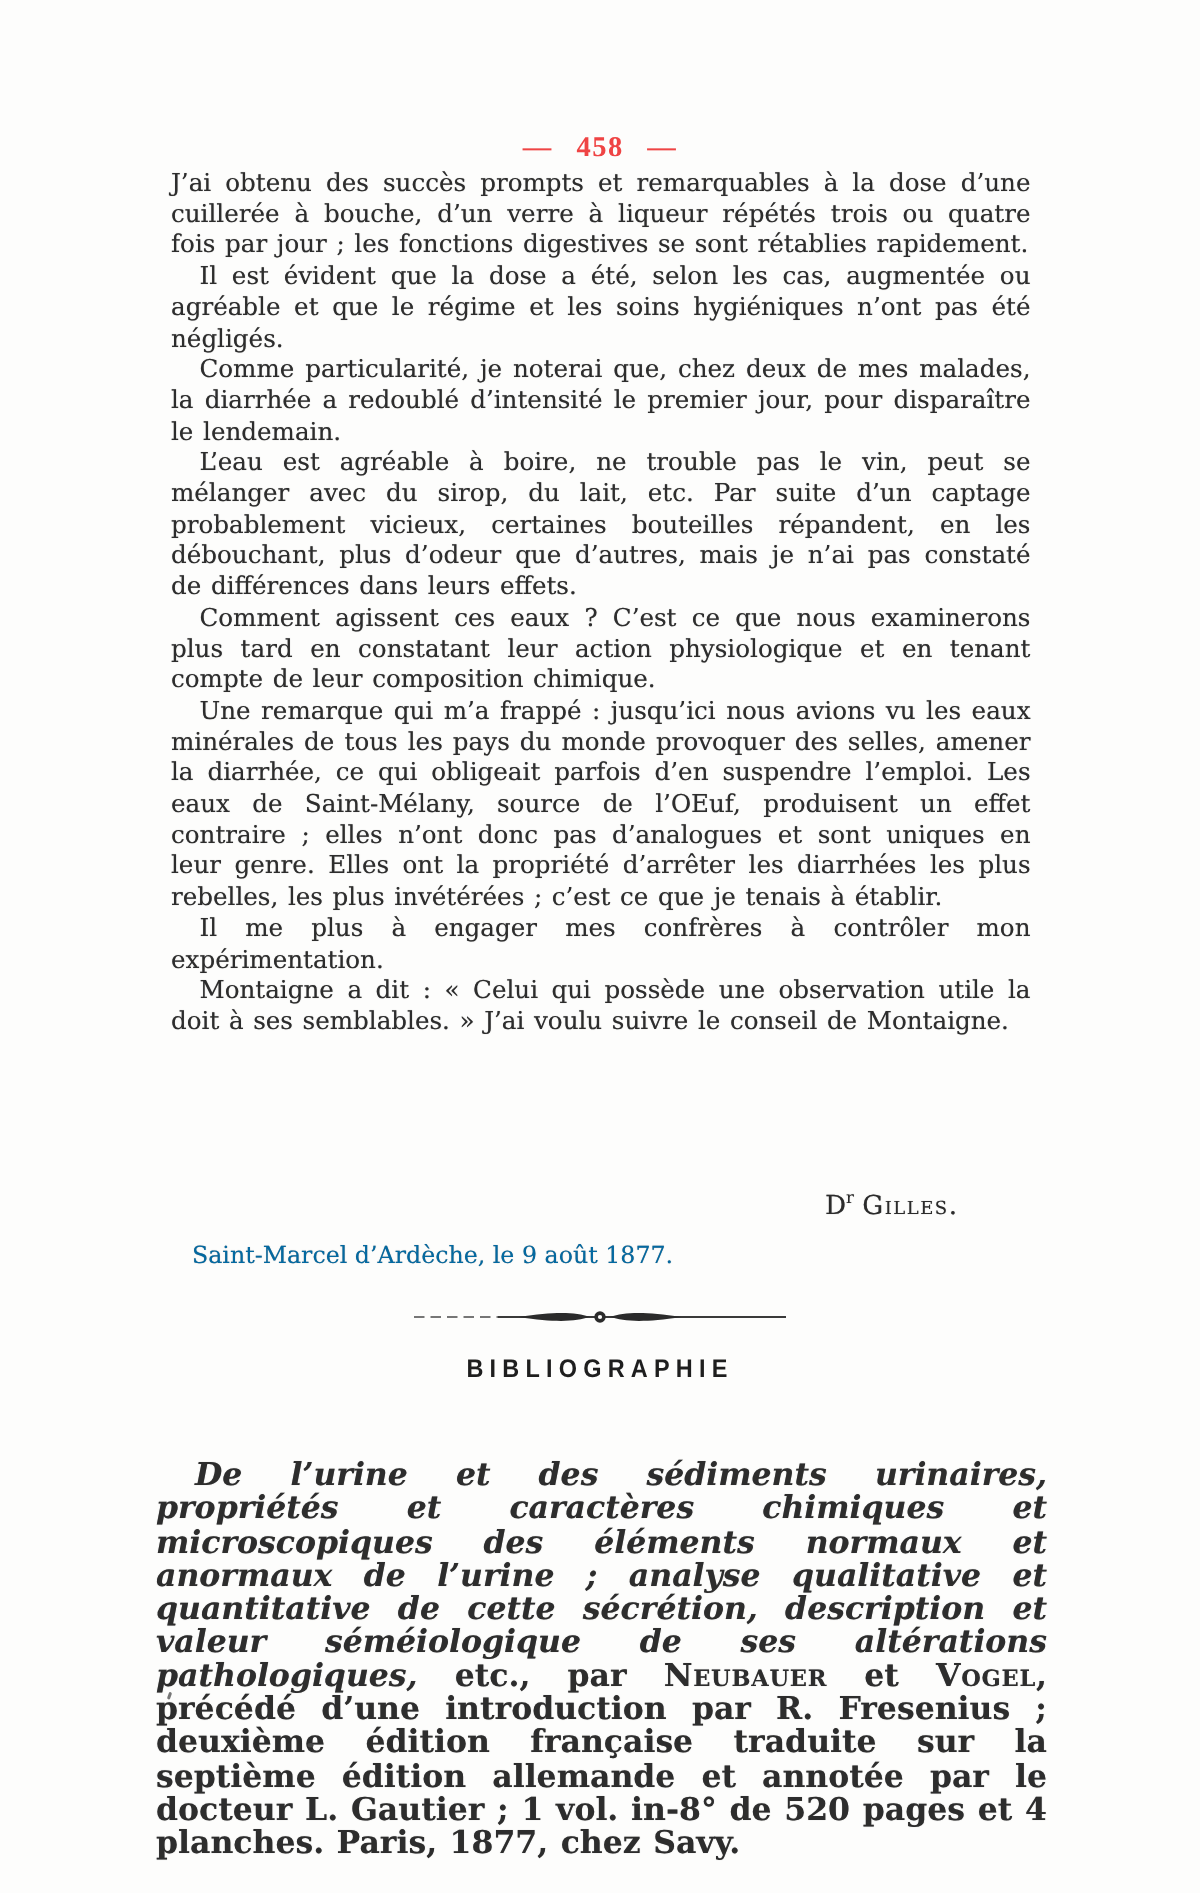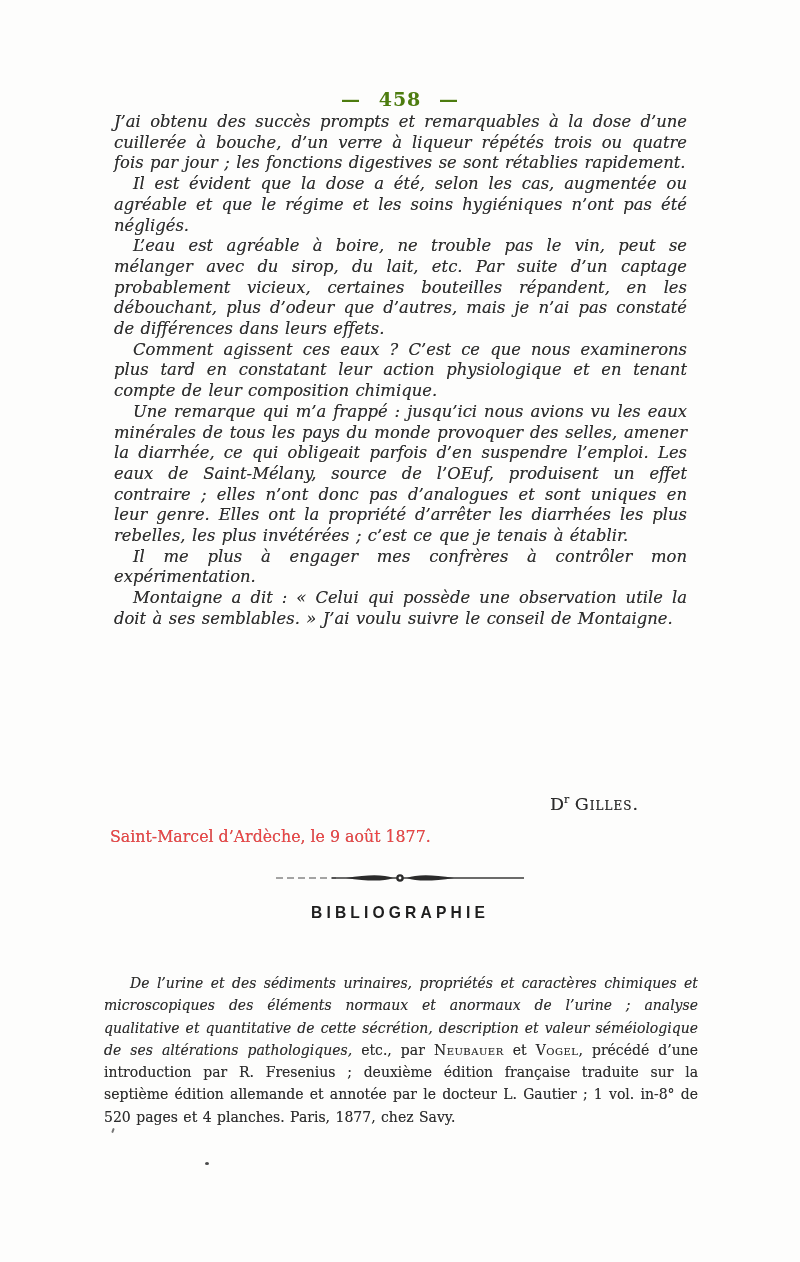--- a/index.html
+++ b/index.html
@@ -10,65 +10,67 @@
     background: #fdfdfc;
     overflow: hidden;
     font-family: "DejaVu Serif", "Liberation Serif", serif;
     color: #2b2b2b;
   }
   .page-number {
     position: absolute; top: 88px; left: 0; width: 800px;
     text-align: center;
     font-size: 19px; font-weight: bold;
     letter-spacing: 1px; word-spacing: 10px;
-    color: #4d7c0f;
+    color: #ef4444;
+    font-family: Liberation Serif, serif;
   }
   .body-col {
     position: absolute; top: 112px; left: 114px; width: 573px;
     font-size: 16.4px; line-height: 20.7px;
     text-align: justify;
     word-spacing: 1.2px;
     color: #2d2d2d;
     text-shadow: 0 0 0.5px rgba(40,40,40,0.55);
   }
-  .body-col p { text-indent: 19px; font-style: italic; }
+  .body-col p { text-indent: 19px; }
   .body-col p.first { text-indent: 0; }
   .signature {
     position: absolute; top: 794px; left: 128px; width: 573px;
     text-align: right; padding-right: 62px;
     font-size: 17.5px; color: #2b2b2b;
     text-shadow: 0 0 0.5px rgba(40,40,40,0.55);
   }
   .signature sup { font-size: 11px; vertical-align: super; line-height: 0; }
   .smallcaps { font-variant: small-caps; letter-spacing: 1px; }
   .dateline {
-    position: absolute; top: 827px; left: 110px;
-    font-size: 15.8px; color: #ef4444;
+    position: absolute; top: 827px; left: 128px;
+    font-size: 15.8px; color: #0369a1;
     text-shadow: 0 0 0.5px rgba(40,40,40,0.5);
   }
   .divider {
     position: absolute; top: 871px; left: 0; width: 800px;
     display: flex; justify-content: center;
   }
   .bib-heading {
     position: absolute; top: 903px; left: 0; width: 800px;
     text-align: center;
     font-family: "Liberation Sans", sans-serif;
     font-size: 17px; font-weight: bold;
     letter-spacing: 4.5px;
     color: #1e1e1e;
     transform: scaleX(0.92);
   }
   .bib-entry {
     position: absolute; top: 972px; left: 104px; width: 594px;
-    font-size: 14px; line-height: 22.3px;
+    font-size: 21px; line-height: 22.3px;
     text-align: justify; text-indent: 26px;
     word-spacing: 1px;
     color: #2d2d2d;
     text-shadow: 0 0 0.5px rgba(40,40,40,0.5);
+    font-weight: bold;
   }
   .bib-entry .italic { font-style: italic; }
   .bib-entry .smallcaps { letter-spacing: 0.5px; }
   .artifact-dot {
     position: absolute; top: 1162px; left: 205px;
     width: 4px; height: 3px; background: #4a4a4a; border-radius: 50%;
   }
   .artifact-tick {
     position: absolute; top: 1128px; left: 112px;
     width: 2px; height: 5px; background: #777;
@@ -76,20 +78,21 @@
   }
 </style>
 </head>
 <body>
 
 <div class="page-number">— 458 —</div>
 
 <div class="body-col">
   <p class="first">J’ai obtenu des succès prompts et remarquables à la dose d’une cuillerée à bouche, d’un verre à liqueur répétés trois ou quatre fois par jour&nbsp;; les fonctions digestives se sont rétablies rapidement.</p>
   <p>Il est évident que la dose a été, selon les cas, augmentée ou agréable et que le régime et les soins hygiéniques n’ont pas été négligés.</p>
+  <p>Comme particularité, je noterai que, chez deux de mes malades, la diarrhée a redoublé d’intensité le premier jour, pour disparaître le lendemain.</p>
   <p>L’eau est agréable à boire, ne trouble pas le vin, peut se mélanger avec du sirop, du lait, etc. Par suite d’un captage probablement vicieux, certaines bouteilles répandent, en les débouchant, plus d’odeur que d’autres, mais je n’ai pas constaté de différences dans leurs effets.</p>
   <p>Comment agissent ces eaux&nbsp;? C’est ce que nous examinerons plus tard en constatant leur action physiologique et en tenant compte de leur composition chimique.</p>
   <p>Une remarque qui m’a frappé&nbsp;: jusqu’ici nous avions vu les eaux minérales de tous les pays du monde provoquer des selles, amener la diarrhée, ce qui obligeait parfois d’en suspendre l’emploi. Les eaux de Saint-Mélany, source de l’OEuf, produisent un effet contraire&nbsp;; elles n’ont donc pas d’analogues et sont uniques en leur genre. Elles ont la propriété d’arrêter les diarrhées les plus rebelles, les plus invétérées&nbsp;; c’est ce que je tenais à établir.</p>
   <p>Il me plus à engager mes confrères à contrôler mon expérimentation.</p>
   <p>Montaigne a dit&nbsp;: «&nbsp;Celui qui possède une observation utile la doit à ses semblables.&nbsp;» J’ai voulu suivre le conseil de Montaigne.</p>
 </div>
 
 <div class="signature">
   <span>D</span><sup>r</sup>
   <span class="smallcaps">Gilles.</span>

